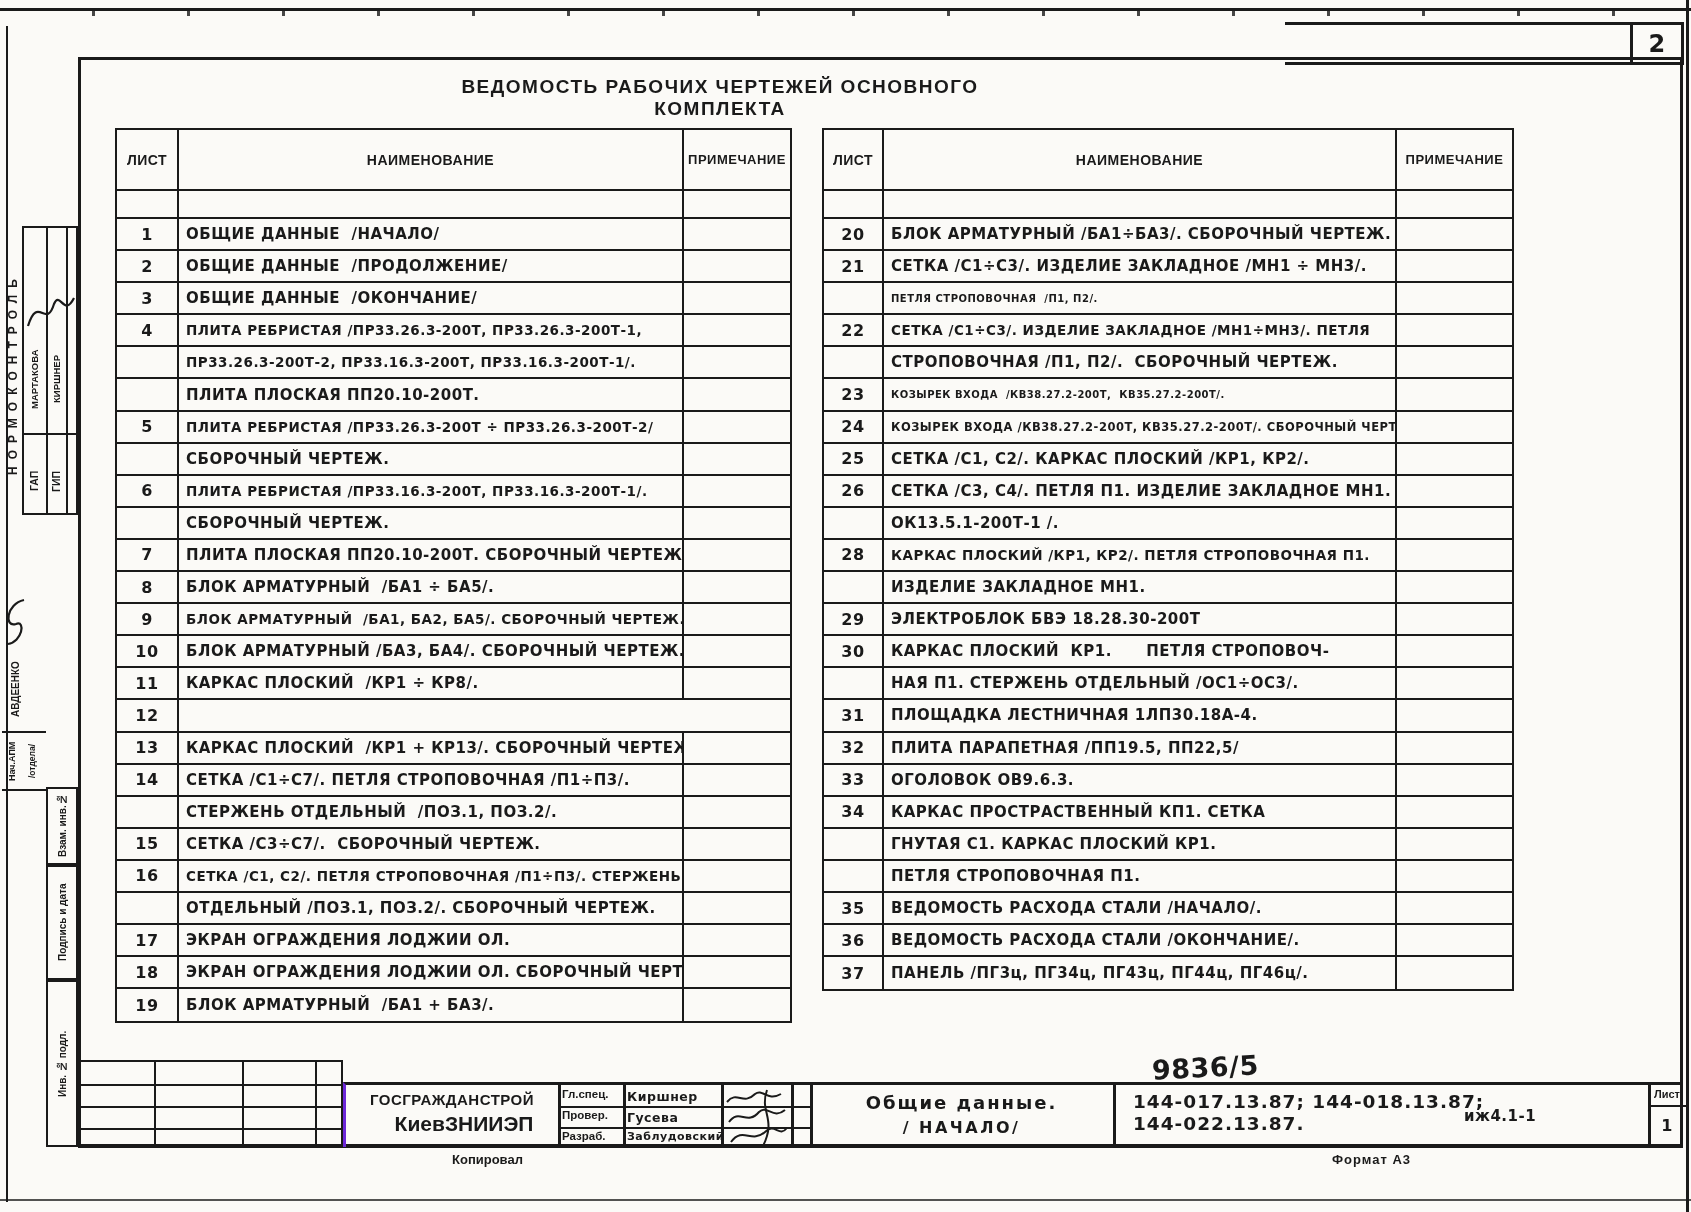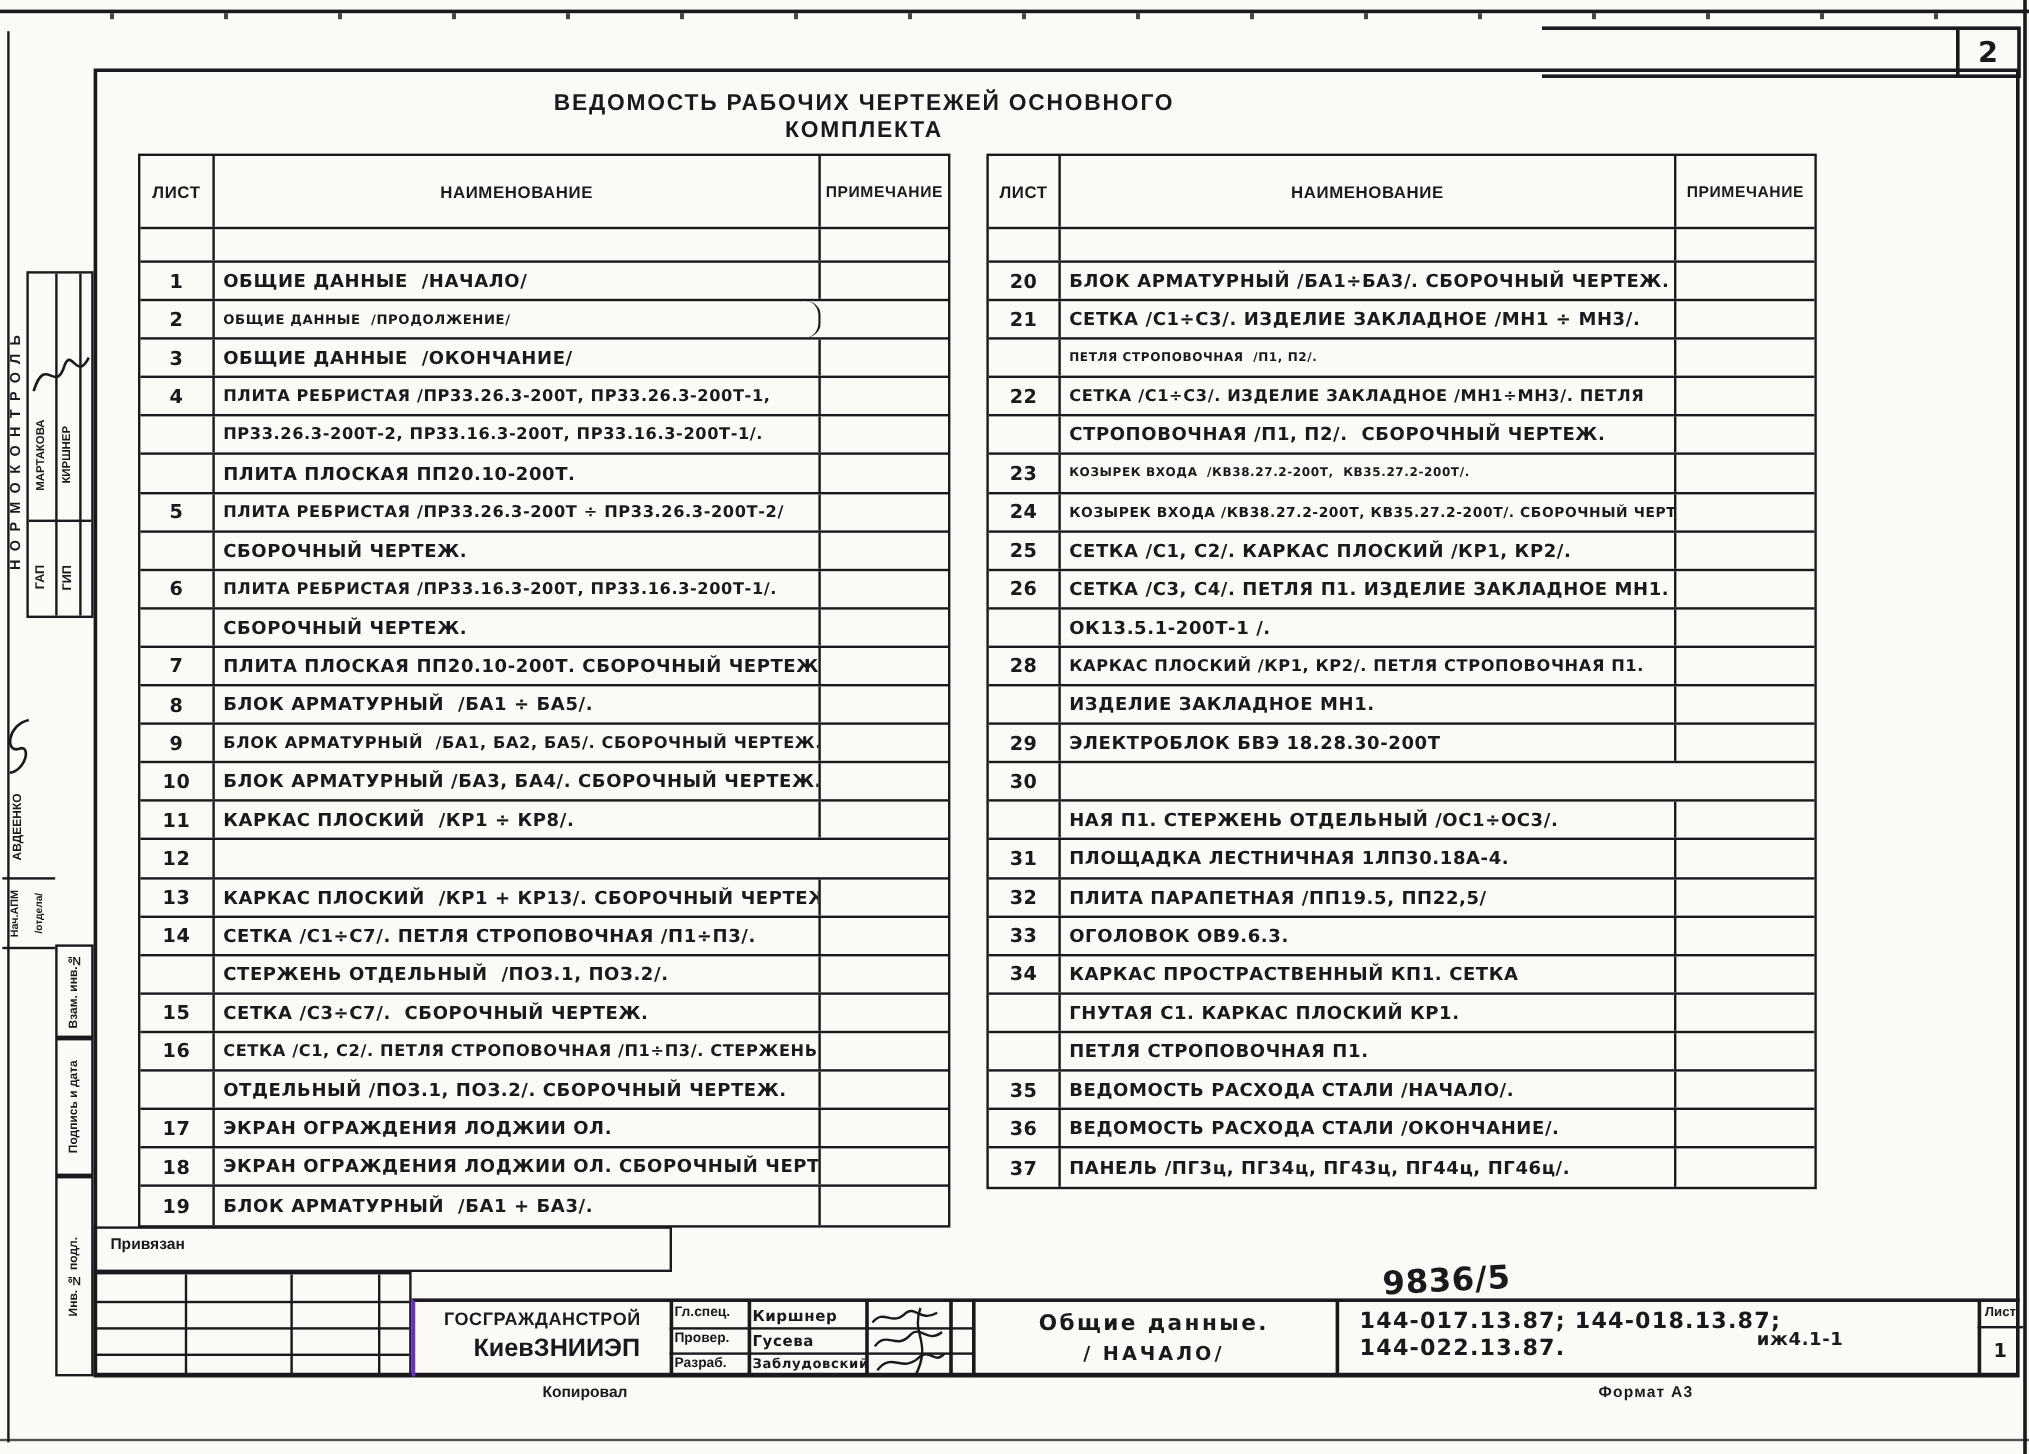--- a/index.html
+++ b/index.html
@@ -85,21 +85,21 @@
           <div class="cell c-name hand" style="font-size: 15px;"></div>
           <div class="cell c-note"></div>
         </div>
         <div class="row">
           <div class="cell c-num hand">1</div>
           <div class="cell c-name hand" style="font-size: 15px;">ОБЩИЕ ДАННЫЕ  /НАЧАЛО/</div>
           <div class="cell c-note"></div>
         </div>
         <div class="row">
           <div class="cell c-num hand">2</div>
-          <div class="cell c-name hand" style="font-size: 11px; border-radius: 12px;">ОБЩИЕ ДАННЫЕ  /ПРОДОЛЖЕНИЕ/</div>
+          <div class="cell c-name hand" style="font-size: 15px;">ОБЩИЕ ДАННЫЕ  /ПРОДОЛЖЕНИЕ/</div>
           <div class="cell c-note"></div>
         </div>
         <div class="row">
           <div class="cell c-num hand">3</div>
           <div class="cell c-name hand" style="font-size: 15px;">ОБЩИЕ ДАННЫЕ  /ОКОНЧАНИЕ/</div>
           <div class="cell c-note"></div>
         </div>
         <div class="row">
           <div class="cell c-num hand">4</div>
           <div class="cell c-name hand" style="font-size: 13.5px;">ПЛИТА РЕБРИСТАЯ /ПР33.26.3-200Т, ПР33.26.3-200Т-1,</div>
@@ -285,20 +285,21 @@
           <div class="cell c-name hand" style="font-size: 15px;">ИЗДЕЛИЕ ЗАКЛАДНОЕ МН1.</div>
           <div class="cell c-note"></div>
         </div>
         <div class="row">
           <div class="cell c-num hand">29</div>
           <div class="cell c-name hand" style="font-size: 15px;">ЭЛЕКТРОБЛОК БВЭ 18.28.30-200Т</div>
           <div class="cell c-note"></div>
         </div>
         <div class="row">
           <div class="cell c-num hand">30</div>
+          <div class="cell c-name hand" style="font-size: 15px;">КАРКАС ПЛОСКИЙ  КР1.      ПЕТЛЯ СТРОПОВОЧ-</div>
           <div class="cell c-note"></div>
         </div>
         <div class="row">
           <div class="cell c-num hand"></div>
           <div class="cell c-name hand" style="font-size: 15px;">НАЯ П1. СТЕРЖЕНЬ ОТДЕЛЬНЫЙ /ОС1÷ОС3/.</div>
           <div class="cell c-note"></div>
         </div>
         <div class="row">
           <div class="cell c-num hand">31</div>
           <div class="cell c-name hand" style="font-size: 15px;">ПЛОЩАДКА ЛЕСТНИЧНАЯ 1ЛП30.18А-4.</div>
@@ -375,23 +376,20 @@
   <div class="mbox" style="left:46px;top:787px;width:32px;height:78px;">
     <div class="vtext" style="width:100%;height:100%;font-size:10px;">Взам. инв.№</div>
   </div>
   <div class="mbox" style="left:46px;top:865px;width:32px;height:115px;">
     <div class="vtext" style="width:100%;height:100%;font-size:10px;">Подпись и дата</div>
   </div>
   <div class="mbox" style="left:46px;top:980px;width:32px;height:167px;">
     <div class="vtext" style="width:100%;height:100%;font-size:10px;">Инв. № подл.</div>
   </div>
 
-  <div class="abs" id="privbox">
-    <span class="typed">Привязан</span>
-  </div>
 
   <div class="abs" id="bgrid">
     <div class="line" style="left:74px;top:0;width:2px;height:100%;"></div>
     <div class="line" style="left:162px;top:0;width:2px;height:100%;"></div>
     <div class="line" style="left:235px;top:0;width:2px;height:100%;"></div>
     <div class="line" style="left:0;top:22px;width:100%;height:2px;"></div>
     <div class="line" style="left:0;top:44px;width:100%;height:2px;"></div>
     <div class="line" style="left:0;top:66px;width:100%;height:2px;"></div>
   </div>
 

